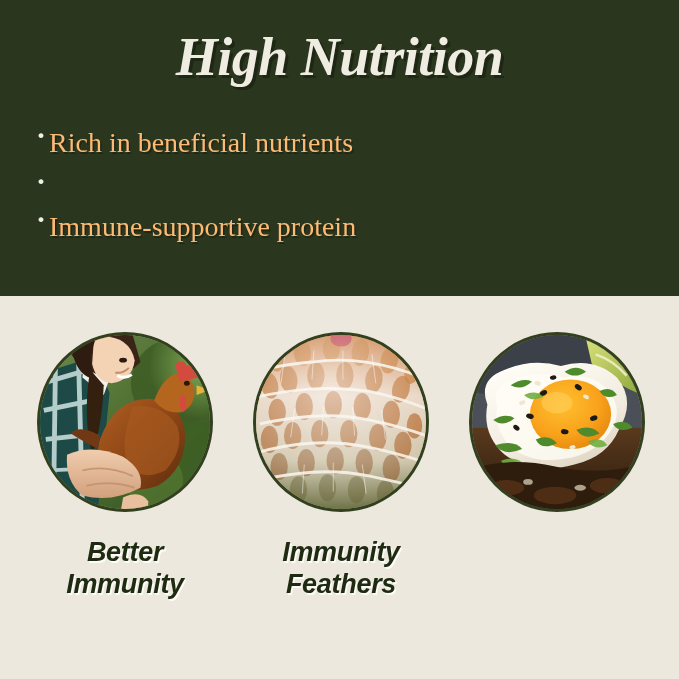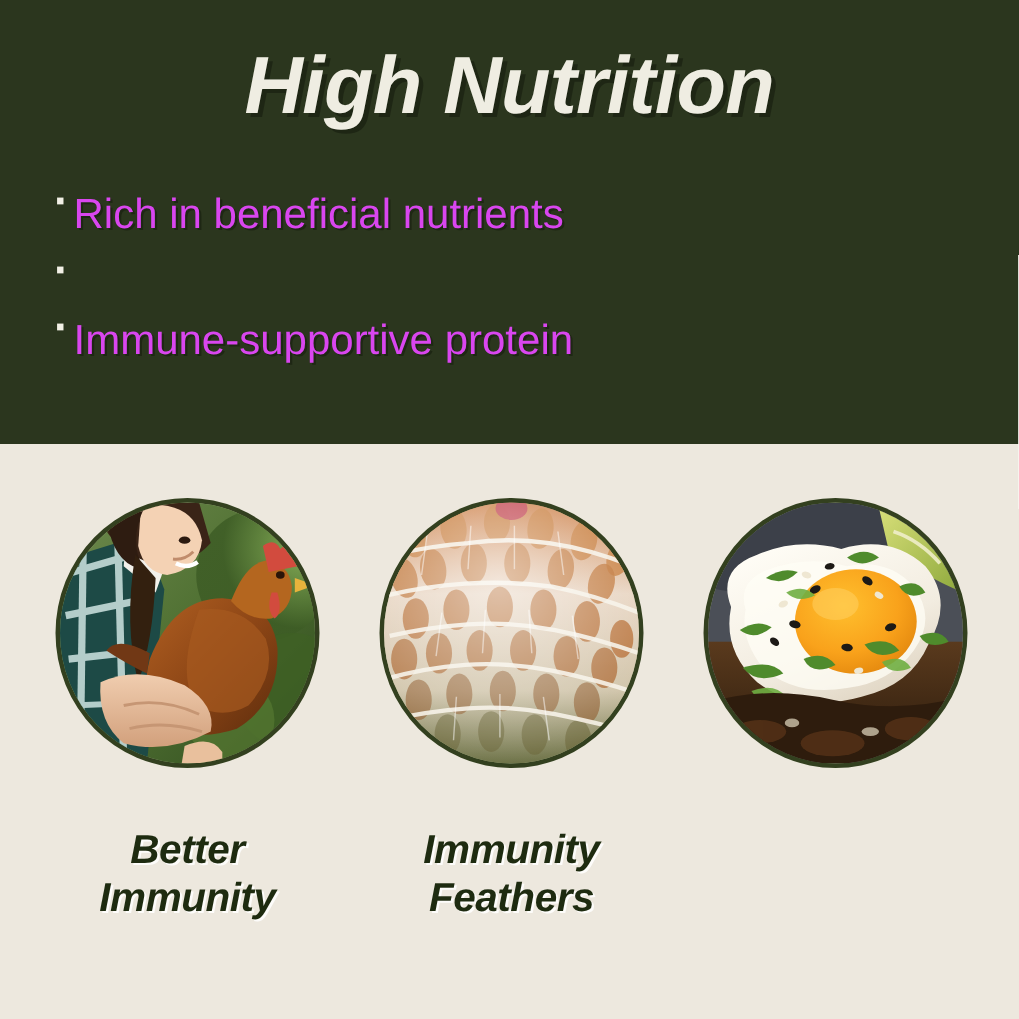--- a/index.html
+++ b/index.html
@@ -16,20 +16,21 @@
     background: #EDE8DE;
   }
 
   
   .hero {
     position: absolute;
     left: 0; top: 0;
     width: 679px;
     height: 296px;
     background: #2B361E;
+    font-family: Liberation Serif, serif;
   }
   .hero-title {
     position: absolute;
     left: 0; top: 26px;
     width: 679px;
     text-align: center;
     font-size: 54px;
     font-weight: bold;
     font-style: italic;
     letter-spacing: -0.5px;
@@ -54,21 +55,21 @@
     color: #F2F0E6;
     font-size: 30px;
     line-height: 34px;
     font-weight: bold;
     text-align: left;
     margin-top: -8px;
   }
   .bullet-text {
     font-size: 28px;
     line-height: 34px;
-    color: #d946ef;
+    color: #fdba74;
     font-weight: normal;
     text-shadow: 1.5px 1.5px 0 rgba(18,24,10,0.5);
     white-space: nowrap;
     text-align: right;
   }
 
   
   .features {
     position: absolute;
     left: 0;
@@ -94,21 +95,21 @@
     margin: 0 auto;
     border-radius: 50%;
     border: 3px solid #33401F;
     box-sizing: border-box;
     overflow: hidden;
     background: #9aa37d;
   }
   .circle svg { display: block; width: 100%; height: 100%; }
 
   .caption {
-    margin-top: 38px;
+    margin-top: 24px;
     font-size: 27px;
     line-height: 32px;
     font-weight: bold;
     font-style: italic;
     color: #1E2B10;
     text-shadow: 1.5px 1.5px 0 rgba(255,255,255,0.85);
     letter-spacing: -0.3px;
   }
   .caption .l2 { display: block; }
 </style>

